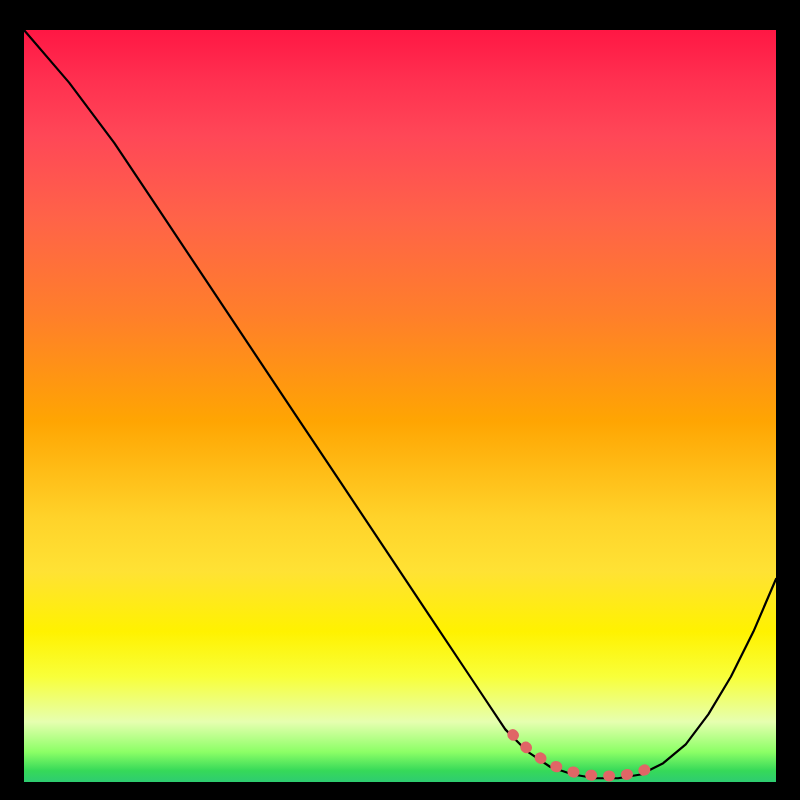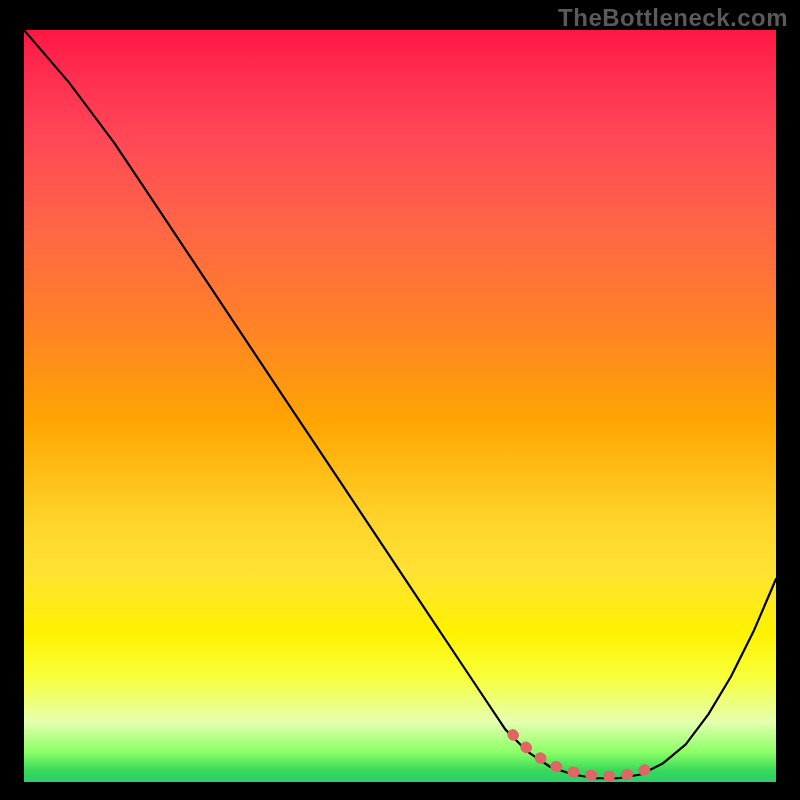--- a/index.html
+++ b/index.html
@@ -63,21 +63,20 @@
     top: 0;
     width: 100%;
     height: 100%;
     z-index: 5;
   }
 </style>
 </head>
 <body>
 
 <div class="container">
-  <div class="watermark">TheBottleneck.com</div>
   <div class="plot-area">
     <div class="gradient-bg"></div>
     <svg class="curve" viewBox="0 0 752 752" preserveAspectRatio="none">
       <path id="curve-path" fill="none" stroke="#000000" stroke-width="2.2" stroke-linecap="round" stroke-linejoin="round" d="M0.00 0.00 L45.12 52.64 L90.24 112.80 L135.36 180.48 L180.48 248.16 L225.60 315.84 L270.72 383.52 L315.84 451.20 L360.96 518.88 L406.08 586.56 L451.20 654.24 L481.28 699.36 L503.84 721.92 L526.40 736.96 L548.96 744.48 L571.52 748.24 L594.08 748.24 L616.64 744.48 L639.20 733.20 L661.76 714.40 L684.32 684.32 L706.88 646.72 L729.44 601.60 L752.00 548.96"></path>
       <path id="highlight-path" fill="none" stroke="#e06666" stroke-width="11" stroke-linecap="round" stroke-dasharray="1 17" d="M488.80 704.62 L498.47 714.29 L508.14 722.53 L517.81 728.97 L527.47 735.06 L537.14 738.28 L546.81 741.51 L556.48 743.48 L566.15 745.09 L575.82 745.98 L585.49 745.98 L595.15 745.80 L604.82 744.19 L614.49 742.58 L624.16 738.46"></path>
     </svg>
   </div>
 </div>
 
 </body></html>

